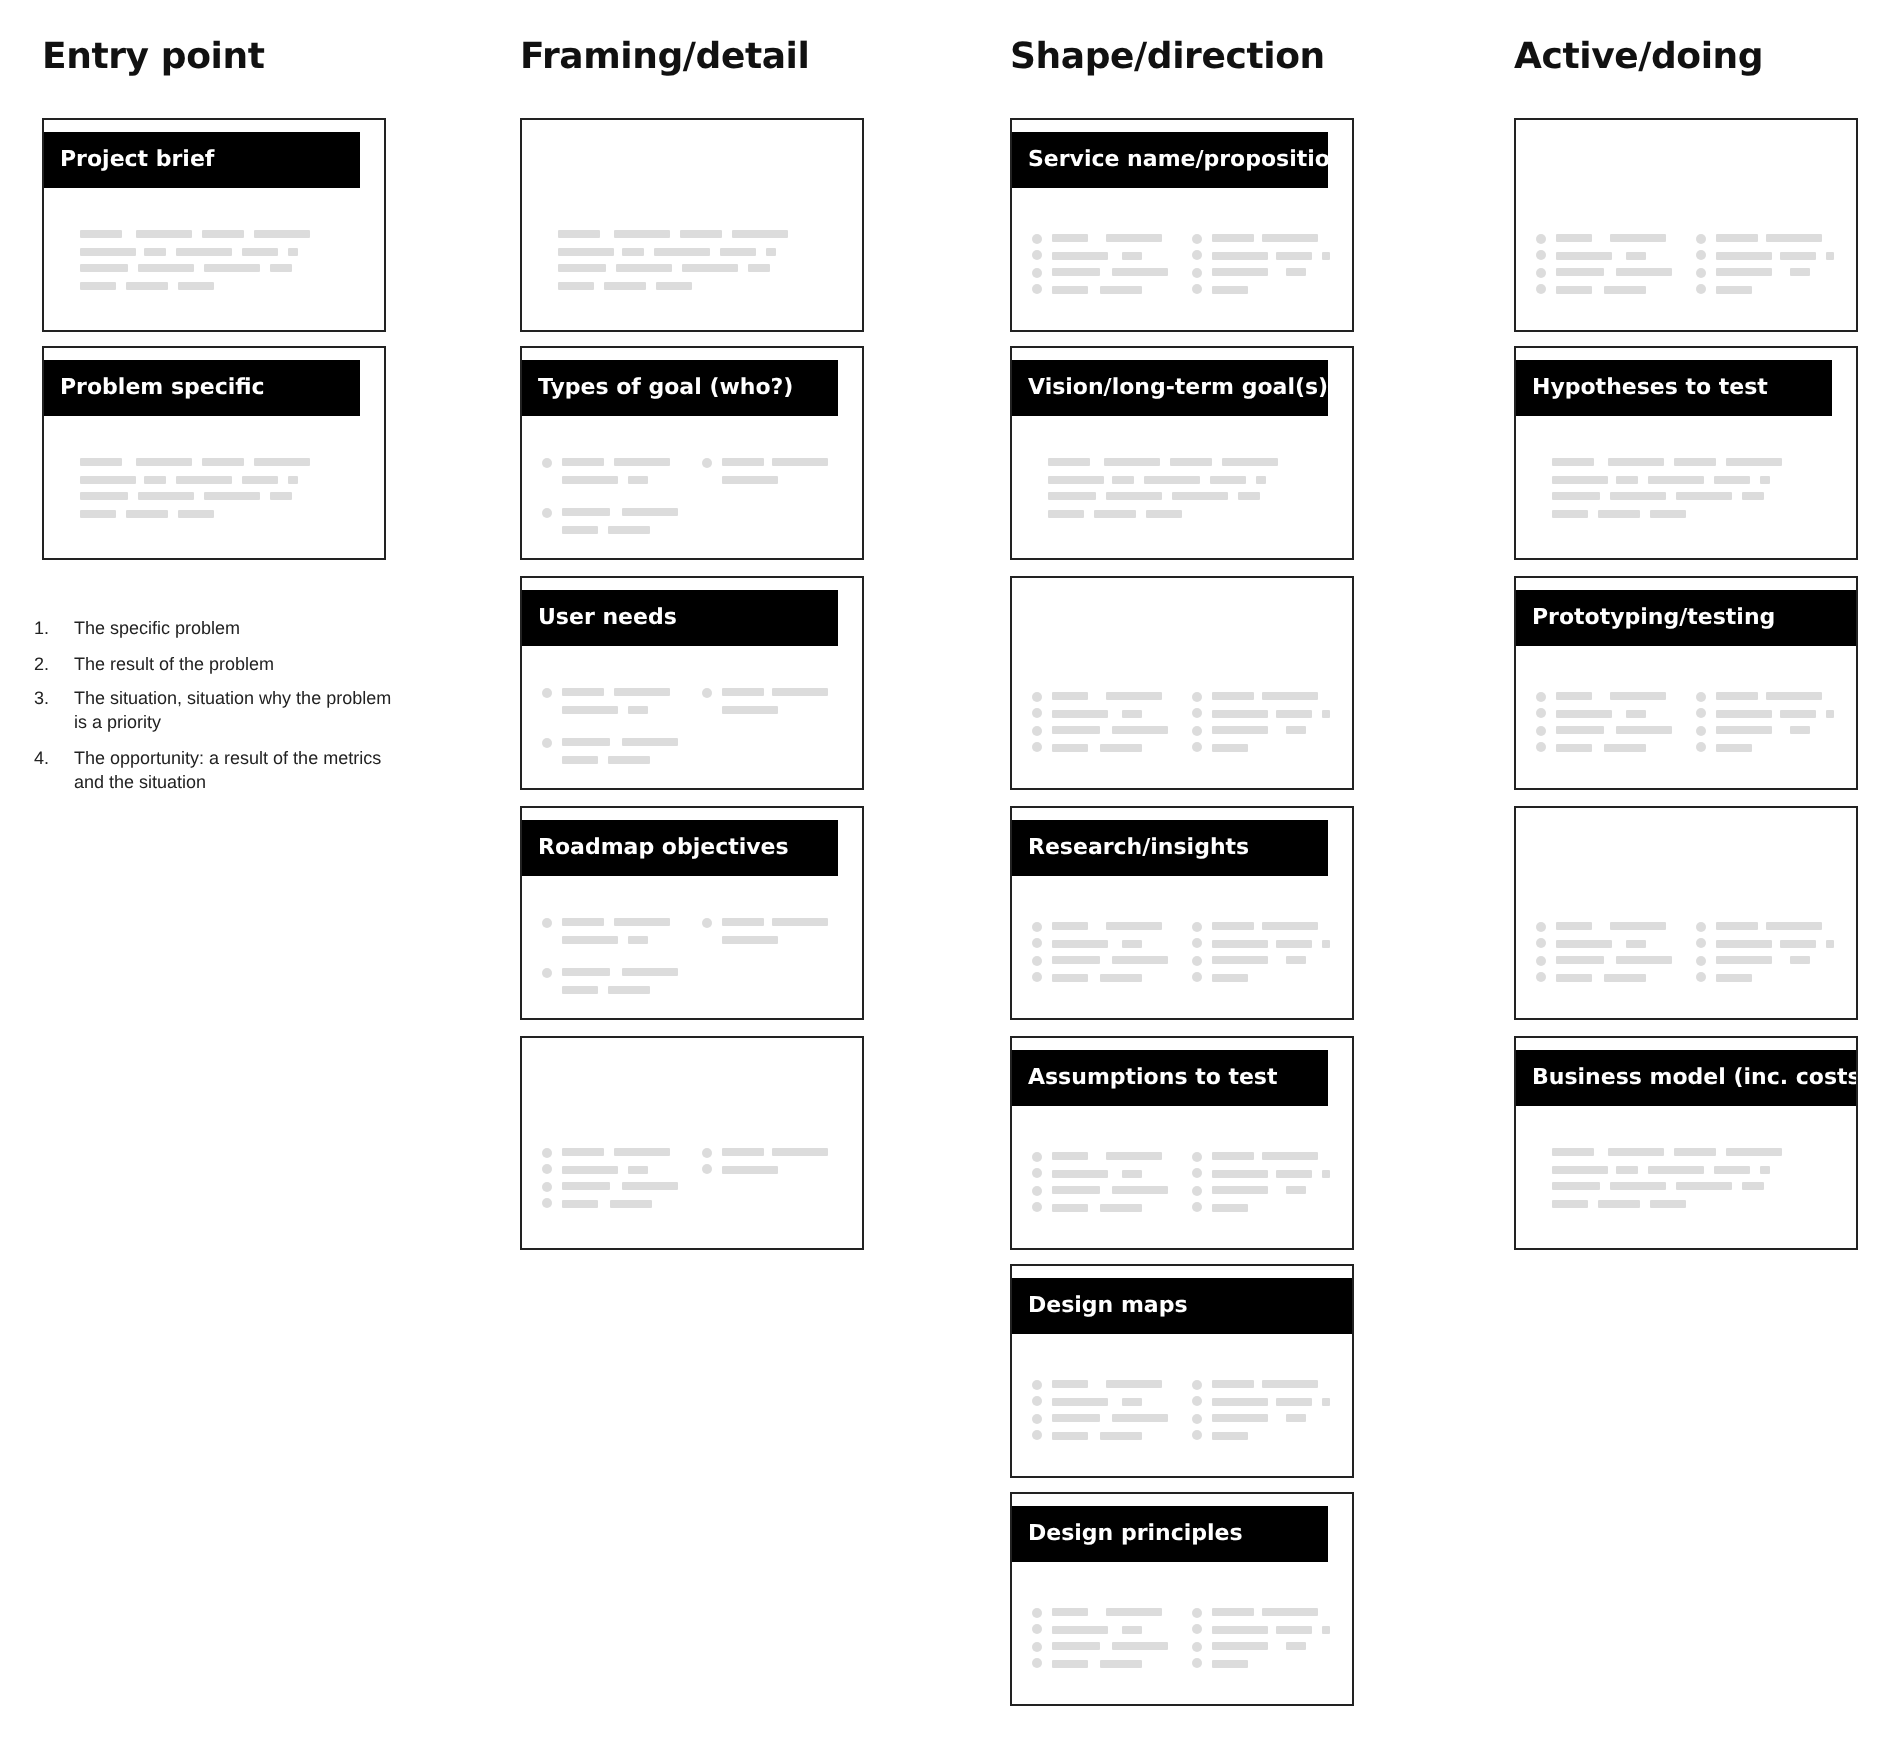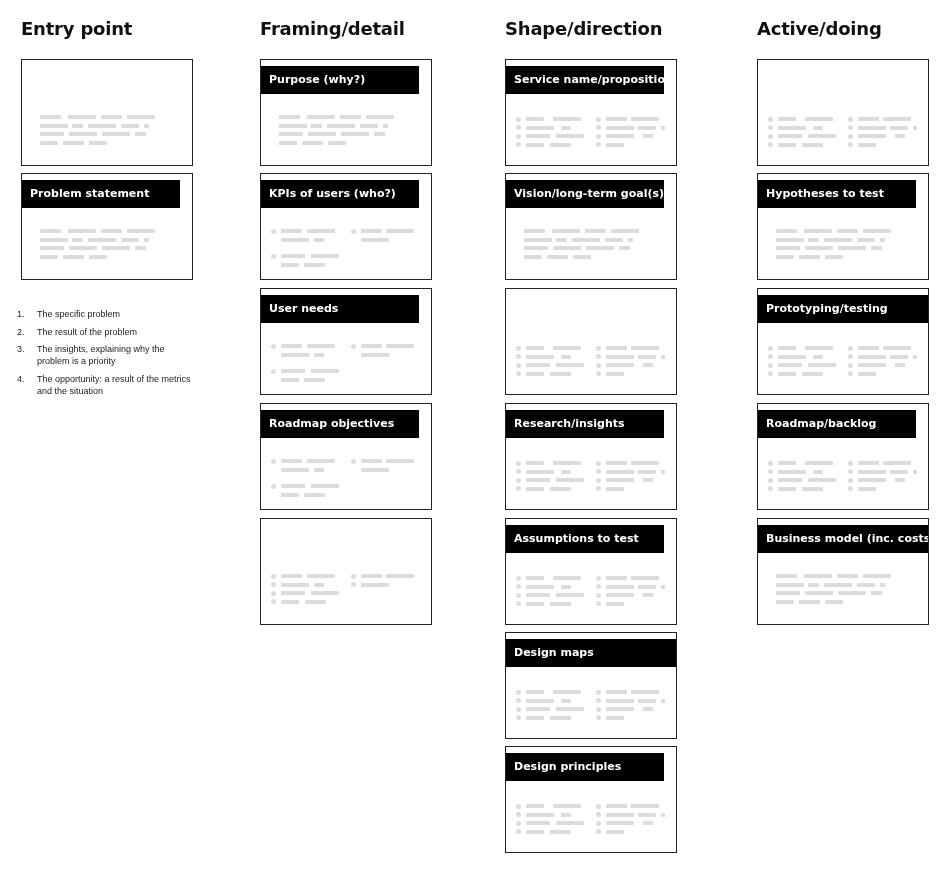--- a/index.html
+++ b/index.html
@@ -21,41 +21,42 @@
           font-family:"Liberation Sans", sans-serif; line-height:12px; }
   .list-item { position:relative; padding-left:20px; margin-bottom:5.5px; width:160px; }
   .list-num { position:absolute; left:0; top:0; }
 </style>
 </head>
 <body>
 
 <div id="board">
     <div class="col-title" style="left: 21px;">Entry point</div>
     <div class="card" style="left: 21px; top: 59px;">
+      <div class="card-header">Project brief</div>
       <div class="body">
         <div class="dash" style="left: 18px; top: 11px; width: 21px;"></div>
         <div class="dash" style="left: 46px; top: 11px; width: 28px;"></div>
         <div class="dash" style="left: 79px; top: 11px; width: 21px;"></div>
         <div class="dash" style="left: 105px; top: 11px; width: 28px;"></div>
         <div class="dash" style="left: 18px; top: 19.5px; width: 28px;"></div>
         <div class="dash" style="left: 50px; top: 19.5px; width: 11px;"></div>
         <div class="dash" style="left: 66px; top: 19.5px; width: 28px;"></div>
         <div class="dash" style="left: 99px; top: 19.5px; width: 18px;"></div>
         <div class="dash" style="left: 122px; top: 19.5px; width: 5px;"></div>
         <div class="dash" style="left: 18px; top: 28px; width: 24px;"></div>
         <div class="dash" style="left: 47px; top: 28px; width: 28px;"></div>
         <div class="dash" style="left: 80px; top: 28px; width: 28px;"></div>
         <div class="dash" style="left: 113px; top: 28px; width: 11px;"></div>
         <div class="dash" style="left: 18px; top: 36.5px; width: 18px;"></div>
         <div class="dash" style="left: 41px; top: 36.5px; width: 21px;"></div>
         <div class="dash" style="left: 67px; top: 36.5px; width: 18px;"></div>
       </div>
     </div>
     <div class="card" style="left: 21px; top: 173px;">
-      <div class="card-header">Problem statement</div>
+      <div class="card-header">Problem specific</div>
       <div class="body">
         <div class="dash" style="left: 18px; top: 11px; width: 21px;"></div>
         <div class="dash" style="left: 46px; top: 11px; width: 28px;"></div>
         <div class="dash" style="left: 79px; top: 11px; width: 21px;"></div>
         <div class="dash" style="left: 105px; top: 11px; width: 28px;"></div>
         <div class="dash" style="left: 18px; top: 19.5px; width: 28px;"></div>
         <div class="dash" style="left: 50px; top: 19.5px; width: 11px;"></div>
         <div class="dash" style="left: 66px; top: 19.5px; width: 28px;"></div>
         <div class="dash" style="left: 99px; top: 19.5px; width: 18px;"></div>
         <div class="dash" style="left: 122px; top: 19.5px; width: 5px;"></div>
@@ -64,47 +65,46 @@
         <div class="dash" style="left: 80px; top: 28px; width: 28px;"></div>
         <div class="dash" style="left: 113px; top: 28px; width: 11px;"></div>
         <div class="dash" style="left: 18px; top: 36.5px; width: 18px;"></div>
         <div class="dash" style="left: 41px; top: 36.5px; width: 21px;"></div>
         <div class="dash" style="left: 67px; top: 36.5px; width: 18px;"></div>
       </div>
     </div>
     <div class="list">
       <div class="list-item"><span class="list-num">1.</span><span>The specific problem</span></div>
       <div class="list-item"><span class="list-num">2.</span><span>The result of the problem</span></div>
-      <div class="list-item"><span class="list-num">3.</span><span>The insights, explaining why the problem is a priority</span></div>
+      <div class="list-item"><span class="list-num">3.</span><span>The situation, situation why the problem is a priority</span></div>
       <div class="list-item"><span class="list-num">4.</span><span>The opportunity: a result of the metrics and the situation</span></div>
     </div>
     <div class="col-title" style="left: 260px;">Framing/detail</div>
     <div class="card" style="left: 260px; top: 59px;">
-      <div class="card-header">Purpose (why?)</div>
       <div class="body">
         <div class="dash" style="left: 18px; top: 11px; width: 21px;"></div>
         <div class="dash" style="left: 46px; top: 11px; width: 28px;"></div>
         <div class="dash" style="left: 79px; top: 11px; width: 21px;"></div>
         <div class="dash" style="left: 105px; top: 11px; width: 28px;"></div>
         <div class="dash" style="left: 18px; top: 19.5px; width: 28px;"></div>
         <div class="dash" style="left: 50px; top: 19.5px; width: 11px;"></div>
         <div class="dash" style="left: 66px; top: 19.5px; width: 28px;"></div>
         <div class="dash" style="left: 99px; top: 19.5px; width: 18px;"></div>
         <div class="dash" style="left: 122px; top: 19.5px; width: 5px;"></div>
         <div class="dash" style="left: 18px; top: 28px; width: 24px;"></div>
         <div class="dash" style="left: 47px; top: 28px; width: 28px;"></div>
         <div class="dash" style="left: 80px; top: 28px; width: 28px;"></div>
         <div class="dash" style="left: 113px; top: 28px; width: 11px;"></div>
         <div class="dash" style="left: 18px; top: 36.5px; width: 18px;"></div>
         <div class="dash" style="left: 41px; top: 36.5px; width: 21px;"></div>
         <div class="dash" style="left: 67px; top: 36.5px; width: 18px;"></div>
       </div>
     </div>
     <div class="card" style="left: 260px; top: 173px;">
-      <div class="card-header">KPIs of users (who?)</div>
+      <div class="card-header">Types of goal (who?)</div>
       <div class="body">
         <div class="dot" style="left: 10px; top: 10.5px;"></div>
         <div class="dash" style="left: 20px; top: 11px; width: 21px;"></div>
         <div class="dash" style="left: 46px; top: 11px; width: 28px;"></div>
         <div class="dash" style="left: 20px; top: 19.5px; width: 28px;"></div>
         <div class="dash" style="left: 53px; top: 19.5px; width: 10px;"></div>
         <div class="dot" style="left: 90px; top: 10.5px;"></div>
         <div class="dash" style="left: 100px; top: 11px; width: 21px;"></div>
         <div class="dash" style="left: 125px; top: 11px; width: 28px;"></div>
         <div class="dash" style="left: 100px; top: 19.5px; width: 28px;"></div>
@@ -442,21 +442,20 @@
         <div class="dash" style="left: 100px; top: 30px; width: 28px;"></div>
         <div class="dash" style="left: 137px; top: 30px; width: 10px;"></div>
         <div class="dot" style="left: 10px; top: 38px;"></div>
         <div class="dash" style="left: 20px; top: 38.5px; width: 18px;"></div>
         <div class="dash" style="left: 44px; top: 38.5px; width: 21px;"></div>
         <div class="dot" style="left: 90px; top: 38px;"></div>
         <div class="dash" style="left: 100px; top: 38.5px; width: 18px;"></div>
       </div>
     </div>
     <div class="card" style="left: 757px; top: 403px;">
-      <div class="card-header">Roadmap/backlog</div>
       <div class="body">
         <div class="dot" style="left: 10px; top: 12.5px;"></div>
         <div class="dash" style="left: 20px; top: 13px; width: 18px;"></div>
         <div class="dash" style="left: 47px; top: 13px; width: 28px;"></div>
         <div class="dot" style="left: 90px; top: 12.5px;"></div>
         <div class="dash" style="left: 100px; top: 13px; width: 21px;"></div>
         <div class="dash" style="left: 125px; top: 13px; width: 28px;"></div>
         <div class="dot" style="left: 10px; top: 21px;"></div>
         <div class="dash" style="left: 20px; top: 21.5px; width: 28px;"></div>
         <div class="dash" style="left: 55px; top: 21.5px; width: 10px;"></div>

